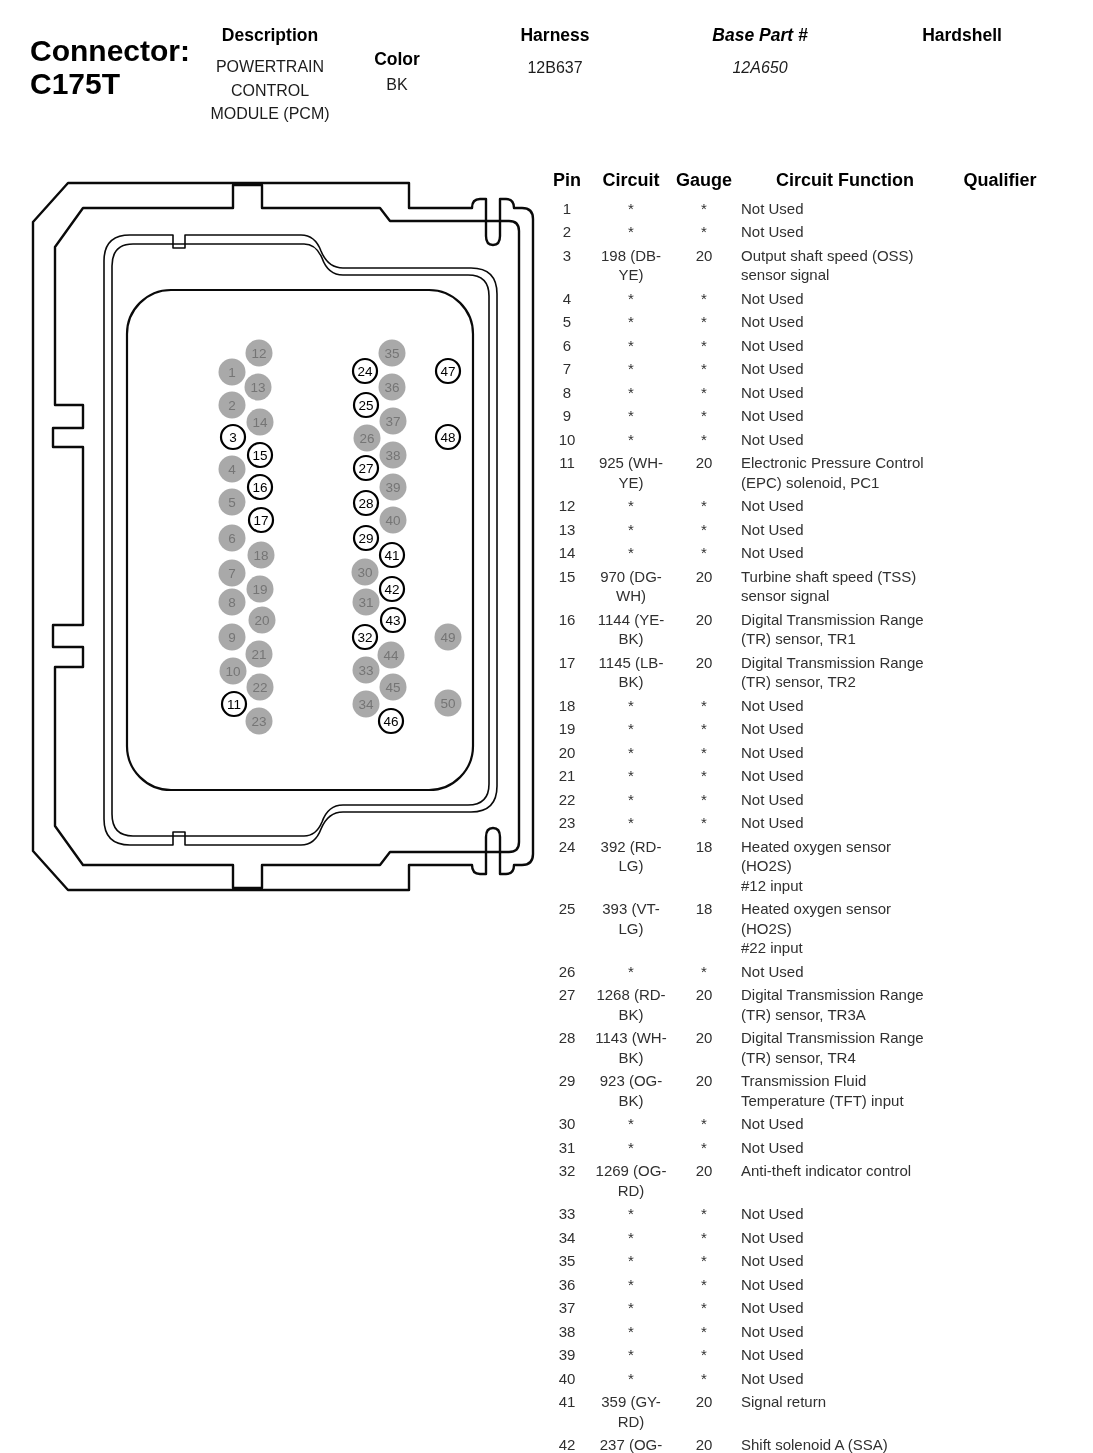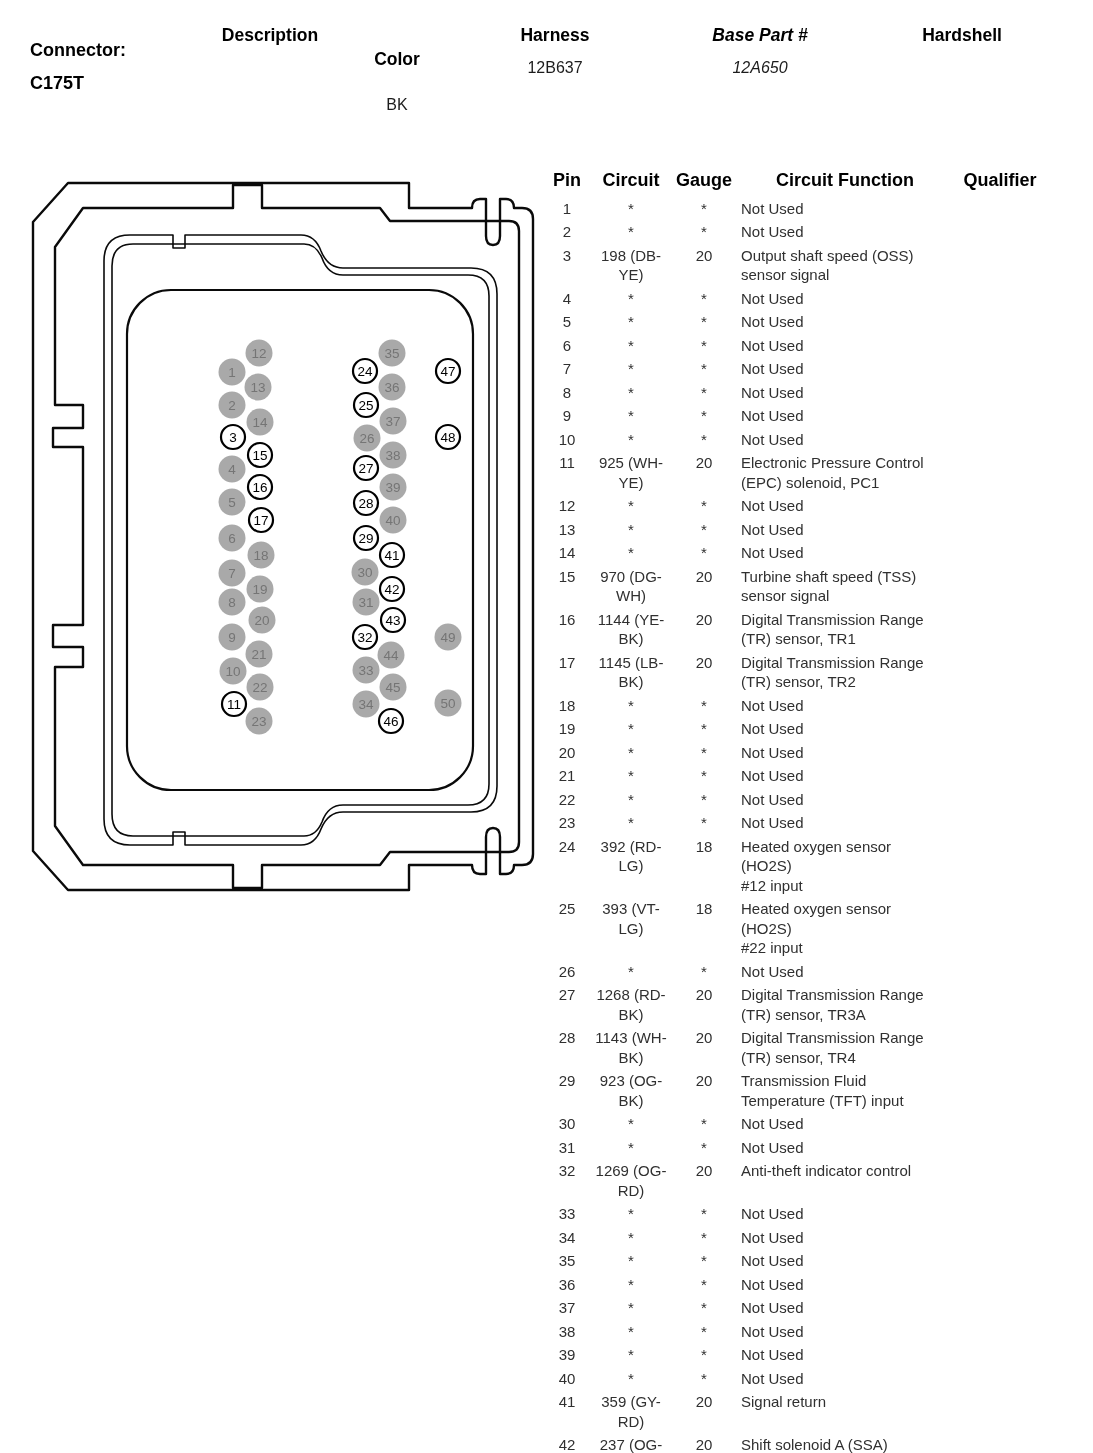--- a/index.html
+++ b/index.html
@@ -1,28 +1,28 @@
 <!DOCTYPE html>
 <html><head>
 <meta charset="utf-8">
 <style>
   html,body{margin:0;padding:0;background:#ffffff;}
   body{
     width:1093px;height:1453px;position:relative;overflow:hidden;
     font-family:"Liberation Sans",sans-serif;color:#000;
   }
   
-  .conn-title{position:absolute;left:30px;top:34px;font-size:18px;font-weight:bold;line-height:33px;}
+  .conn-title{position:absolute;left:30px;top:34px;font-size:30px;font-weight:bold;line-height:33px;}
   .hdr-col{position:absolute;text-align:center;}
   .hdr-col .lbl{font-size:17.5px;font-weight:bold;line-height:19px;}
   .hdr-col .val{font-size:16px;line-height:23.5px;white-space:pre-line;color:#1c1c1c;}
   #col-desc{left:170px;top:26px;width:200px;}
   #col-desc .val{margin-top:10px;}
   #col-color{left:347px;top:50px;width:100px;text-align:center;}
-  #col-color .val{margin-top:24px;}
+  #col-color .val{margin-top:4px;}
   #col-harness{left:485px;top:26px;width:140px;}
   #col-harness .val{margin-top:11px;}
   #col-base{left:680px;top:26px;width:160px;font-style:italic;}
   #col-base .val{margin-top:11px;}
   #col-hardshell{left:882px;top:26px;width:160px;}
   
   #connector-svg{position:absolute;left:25px;top:165px;}
   #connector-svg path,#connector-svg rect{fill:none;stroke:#0a0a0a;stroke-linejoin:round;}
   .ln-outer{stroke-width:2.4px;}
   .ln-second{stroke-width:2.4px;}
@@ -55,20 +55,23 @@
 </head>
 <body>
 
 <div class="conn-title">
   <div>Connector:</div>
   <div>C175T</div>
 </div>
 
 <div class="hdr-col" id="col-desc">
   <div class="lbl">Description</div>
+  <div class="val">POWERTRAIN
+CONTROL
+MODULE (PCM)</div>
 </div>
 <div class="hdr-col" id="col-color">
   <div class="lbl">Color</div>
   <div class="val">BK</div>
 </div>
 <div class="hdr-col" id="col-harness">
   <div class="lbl">Harness</div>
   <div class="val">12B637</div>
 </div>
 <div class="hdr-col" id="col-base">

